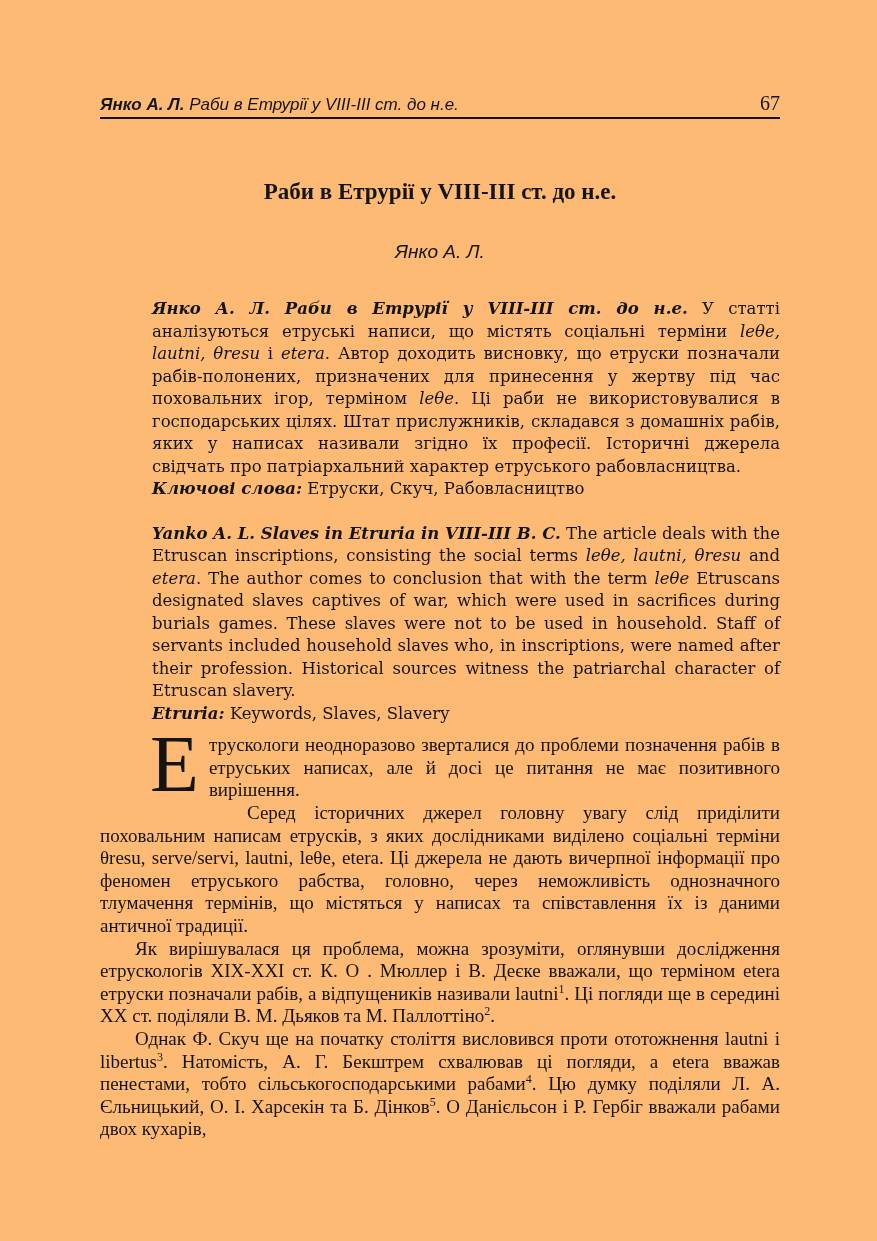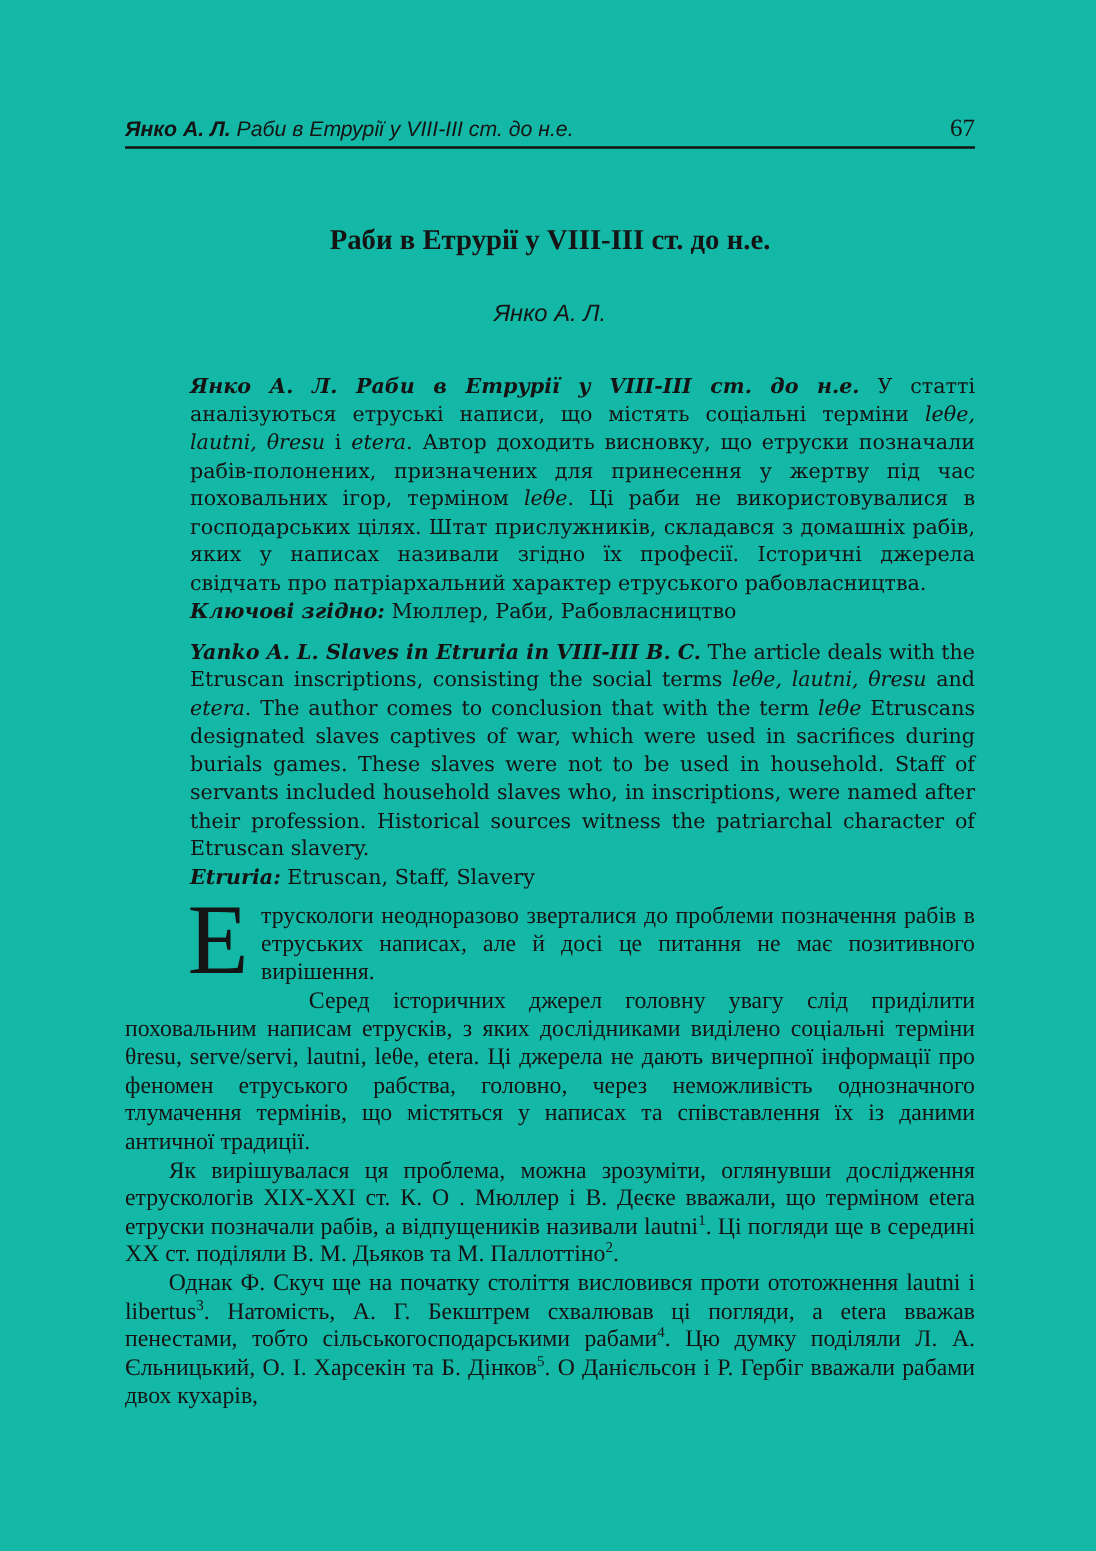--- a/index.html
+++ b/index.html
@@ -5,21 +5,21 @@
   html, body {
     margin: 0;
     padding: 0;
     background: #ffffff;
   }
   .page {
     position: relative;
     width: 877px;
     height: 1241px;
     box-sizing: border-box;
-    background: #14b8a6;
+    background: #fdba74;
     color: #141414;
     padding: 0 97px 0 100px;
     overflow: hidden;
     font-family: "Liberation Serif", serif;
   }
   
   .running-header {
     margin-top: 92px;
     display: flex;
     justify-content: space-between;
@@ -58,21 +58,21 @@
   }
   
   .abstract {
     margin-left: 52px;
     font-family: "DejaVu Serif", serif;
     font-size: 16.5px;
     line-height: 22.5px;
     text-align: justify;
   }
   .abstract-ua { margin-top: 34px; }
-  .abstract-en { margin-top: 10px; }
+  .abstract-en { margin-top: 22px; }
   .abstract p { margin: 0; }
   .abs-lead {
     font-weight: bold;
     font-style: italic;
   }
   .abstract em { font-style: italic; }
   .abs-kw { text-align: left; }
   
   .body-text {
     margin-top: 9px;
@@ -115,26 +115,26 @@
     <div class="rh-left"><span class="rh-author">Янко А. Л.</span><span class="rh-title"> Раби в Етрурії у VIII-III ст. до н.е.</span></div>
     <span class="rh-page">67</span>
   </div>
 
   <h1 class="art-title">Раби в Етрурії у VIII-III ст. до н.е.</h1>
 
   <div class="art-author">Янко А. Л.</div>
 
   <section class="abstract abstract-ua">
     <p><span class="abs-lead">Янко А. Л. Раби в Етрурії у VIII-III ст. до н.е.</span><span> У статті аналізуються етруські написи, що містять соціальні терміни </span><em>leθe, lautni, θresu</em><span> і </span><em>etera</em><span>. Автор доходить висновку, що етруски позначали рабів-полонених, призначених для принесення у жертву під час поховальних ігор, терміном </span><em>leθe</em><span>. Ці раби не використовувалися в господарських цілях. Штат прислужників, складався з домашніх рабів, яких у написах називали згідно їх професії. Історичні джерела свідчать про патріархальний характер етруського рабовласництва.</span></p>
-    <p class="abs-kw"><span class="abs-lead">Ключові згідно:</span><span> Мюллер, Раби, Рабовласництво</span></p>
+    <p class="abs-kw"><span class="abs-lead">Ключові слова:</span><span> Етруски, Скуч, Рабовласництво</span></p>
   </section>
 
   <section class="abstract abstract-en">
     <p><span class="abs-lead">Yanko A. L. Slaves in Etruria in VIII-III B. C.</span><span> The article deals with the Etruscan inscriptions, consisting the social terms </span><em>leθe, lautni, θresu</em><span> and </span><em>etera</em><span>. The author comes to conclusion that with the term </span><em>leθe</em><span> Etruscans designated slaves captives of war, which were used in sacrifices during burials games. These slaves were not to be used in household. Staff of servants included household slaves who, in inscriptions, were named after their profession. Historical sources witness the patriarchal character of Etruscan slavery.</span></p>
-    <p class="abs-kw"><span class="abs-lead">Etruria:</span><span> Etruscan, Staff, Slavery</span></p>
+    <p class="abs-kw"><span class="abs-lead">Etruria:</span><span> Keywords, Slaves, Slavery</span></p>
   </section>
 
   <section class="body-text">
     <p class="p-first"><span class="dropcap">Е</span><span>трускологи неодноразово зверталися до проблеми позначення рабів в етруських написах, але й досі це питання не має позитивного вирішення.</span></p>
 
     <p class="p-deep-indent">Серед історичних джерел головну увагу слід приділити поховальним написам етрусків, з яких дослідниками виділено соціальні терміни θresu, serve/servi, lautni, leθe, etera. Ці джерела не дають вичерпної інформації про феномен етруського рабства, головно, через неможливість однозначного тлумачення термінів, що містяться у написах та співставлення їх із даними античної традиції.</p>
 
     <p class="p-indent"><span>Як вирішувалася ця проблема, можна зрозуміти, оглянувши дослідження етрускологів XIX-XXI ст. К. О . Мюллер і В. Деєке вважали, що терміном etera етруски позначали рабів, а відпущеників називали lautni</span><sup class="fn">1</sup><span>. Ці погляди ще в середині XX ст. поділяли В. М. Дьяков та М. Паллоттіно</span><sup class="fn">2</sup><span>.</span></p>
 
     <p class="p-indent"><span>Однак Ф. Скуч ще на початку століття висловився проти ототожнення lautni і libertus</span><sup class="fn">3</sup><span>. Натомість, А. Г. Бекштрем схвалював ці погляди, а etera вважав пенестами, тобто сільськогосподарськими рабами</span><sup class="fn">4</sup><span>. Цю думку поділяли Л. А. Єльницький, О. І. Харсекін та Б. Дінков</span><sup class="fn">5</sup><span>. О Данієльсон і Р. Гербіг вважали рабами двох кухарів,</span></p>

